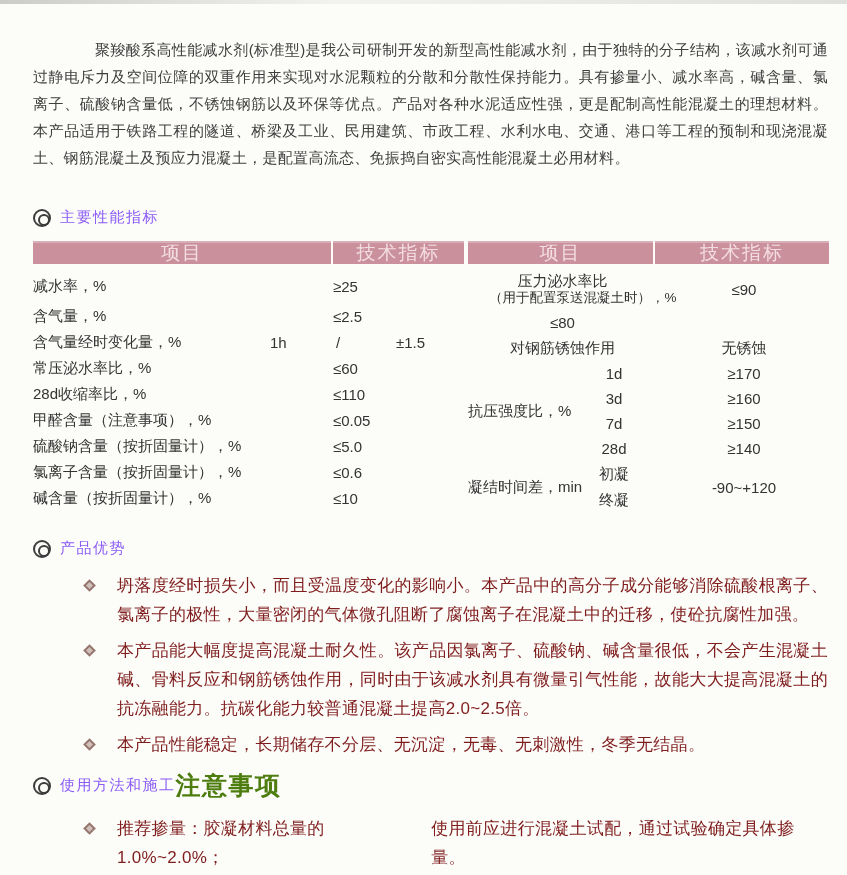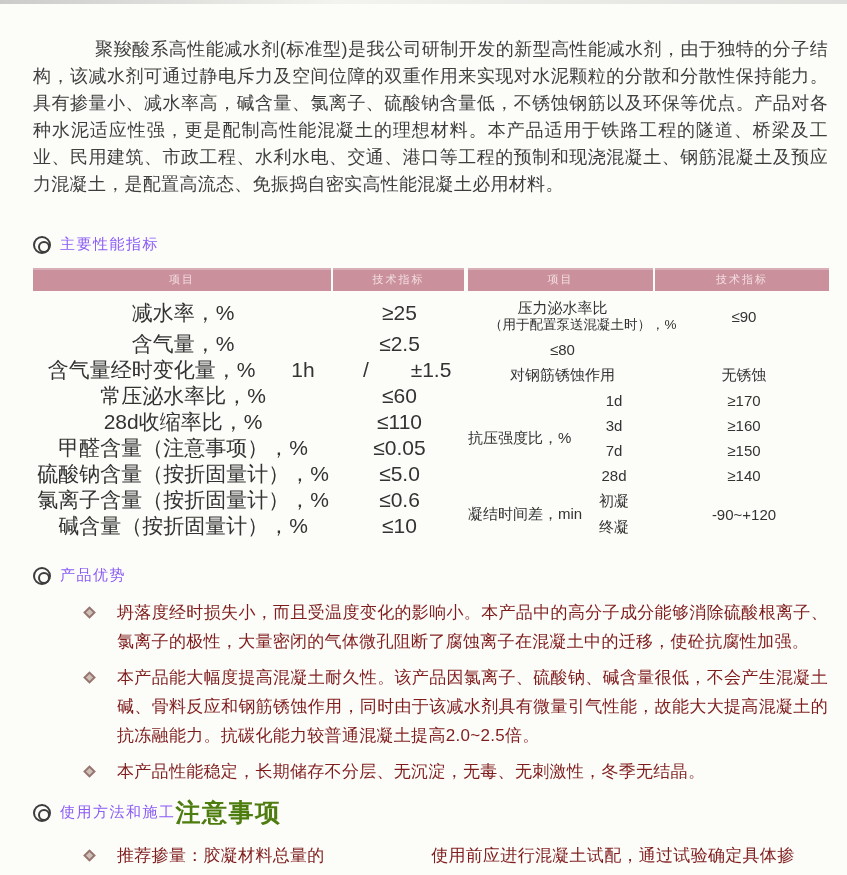--- a/index.html
+++ b/index.html
@@ -13,21 +13,21 @@
   }
   .smudge {
     position: absolute; top: 0; left: 0; width: 100%; height: 4px;
     background: linear-gradient(90deg, rgba(90,90,90,.30), rgba(160,160,160,.10) 40%, rgba(120,120,120,.22));
   }
   .content { padding: 36px 19px 0 33px; }
 
   
   .intro {
     width: 795px;
-    font-size: 18px;
+    font-size: 15px;
     line-height: 27px;
     text-align: justify;
     text-indent: 62px;
     color: #3e3e3e;
     letter-spacing: .3px;
   }
 
   
   .sec { display: flex; align-items: center; }
   .sec .ring {
@@ -40,34 +40,34 @@
   }
   .sec .t { font-size: 15px; font-weight: normal; color: #8b5cf6; letter-spacing: 1.5px; }
   .sec .t-gray { font-size: 25px; font-weight: bold; color: #4d7c0f; letter-spacing: 1.5px; }
 
   
   .ptable { display: flex; margin-top: 14px; width: 798px; }
   .tl { width: 433px; margin-right: 2px; }
   .tr { width: 363px; }
   .thead { display: flex; height: 23px; }
   .th {
-    background: #ca919c; color: #f3dde1; font-size: 11px; line-height: 23px;
+    background: #ca919c; color: #f3dde1; font-size: 19px; line-height: 23px;
     text-align: center; letter-spacing: 2px;
     box-shadow: inset 0 2px 0 rgba(255,255,255,.28);
   }
   .tl .th1 { width: 300px; border-right: 2px solid #fcfcf9; }
   .tl .th2 { width: 131px; }
   .tr .th1 { width: 187px; border-right: 2px solid #fcfcf9; }
   .tr .th2 { width: 174px; }
   .tbody { padding-top: 5px; }
 
   .lrow {
     display: grid; grid-template-columns: 300px 133px;
     height: 26px; align-items: center;
-    font-size: 21px; color: #333; text-align: center; white-space: nowrap;
+    font-size: 15px; color: #333; white-space: nowrap;
   }
   .lrow.first { height: 34px; }
   .lrow.sp { grid-template-columns: 237px 66px 60px 70px; }
 
   .rrow { display: grid; align-items: center; font-size: 15px; color: #333; text-align: center; white-space: nowrap; }
   .r1 { grid-template-columns: 189px 174px; height: 40px; }
   .r1 .l2a { line-height: 18px; font-size: 15px; }
   .r1 .l2b { line-height: 16px; font-size: 13.5px; margin-left: 21px; }
   .r2, .r3 { grid-template-columns: 189px 174px; height: 26px; }
   .r2 .lab { font-size: 14.5px; }

